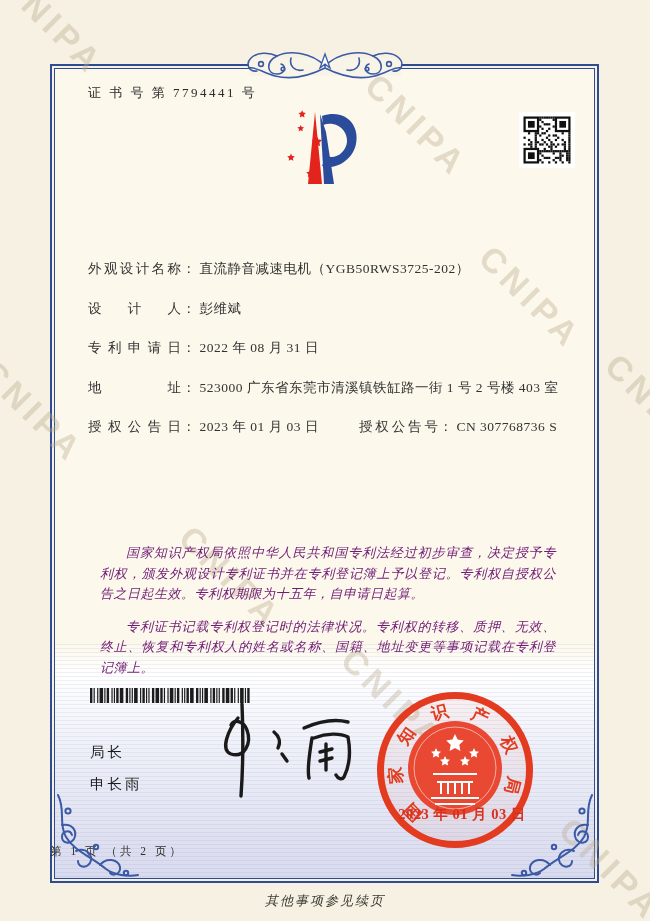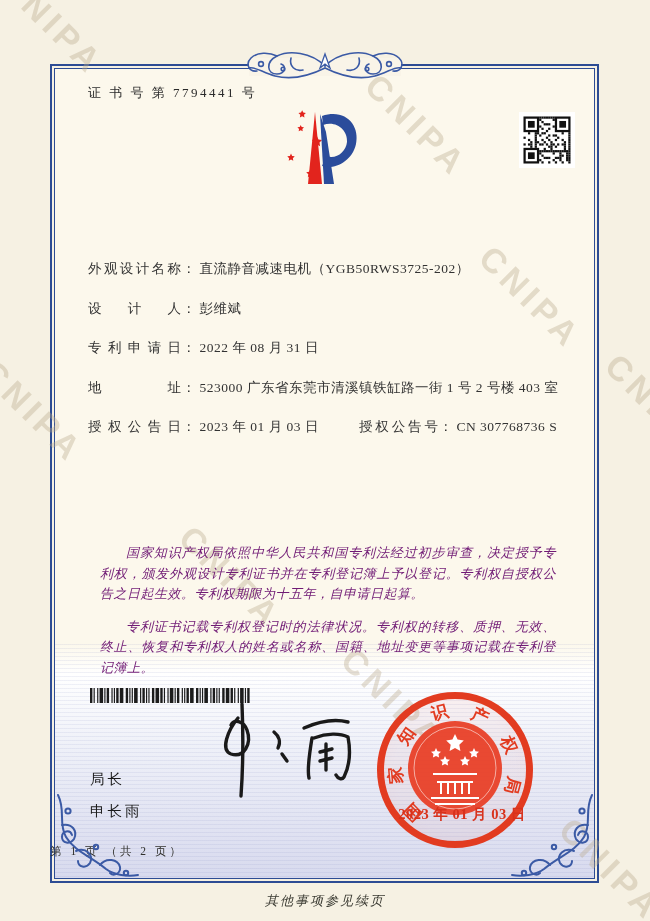--- a/index.html
+++ b/index.html
@@ -55,21 +55,21 @@
   .fgroup2 .flabel { width:80px;font-family:Liberation Mono, monospace; }
   .paras { position:absolute; left:88px; top:531px; width:480px; }
   .para {
     font-family:"DejaVu Serif", serif; font-style:italic; font-size:13px;
     line-height:20.5px; text-indent:2em; color:#701a75; margin:12px;
     letter-spacing:0.5px; text-align:justify;
   }
   .barcode { position:absolute; left:90px; top:688px; width:162px; height:15px; }
   .sig-title, .sig-name {
     position:absolute; left:90px; font-family:"Liberation Sans", sans-serif;
-    font-size:14.5px; letter-spacing:3px; color:#1b1b1b;margin-top:27px;
+    font-size:14.5px; letter-spacing:3px; color:#1b1b1b;
   }
   .sig-title { top:743px; }
   .sig-name { top:775px; }
   .signature { position:absolute; left:208px; top:698px; }
   .seal {
     position:absolute; left:377px; top:692px; width:156px; height:156px;
     z-index:5; mix-blend-mode:multiply;
   }
   .seal-ring {
     position:absolute; inset:0; border:7px solid #e23b20; border-radius:50%;

